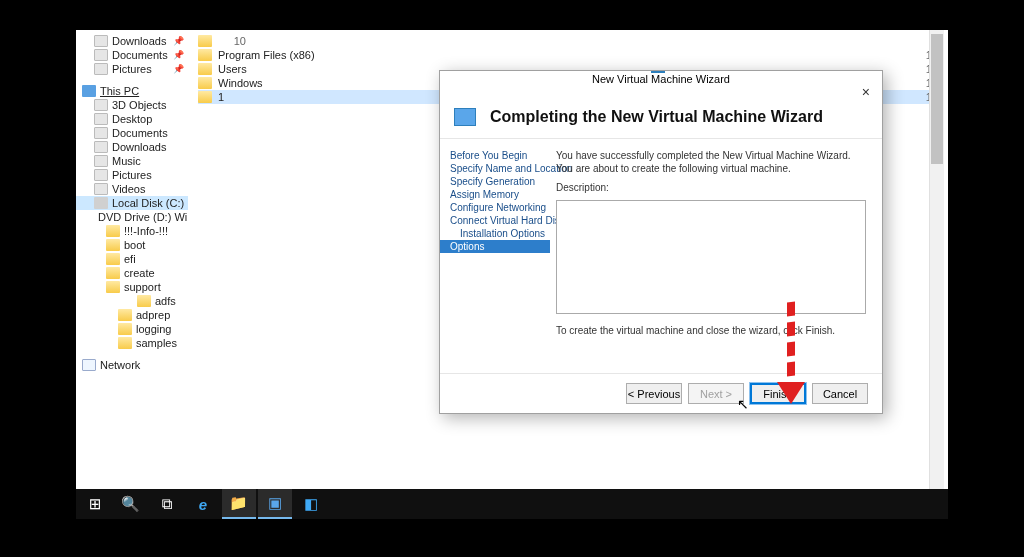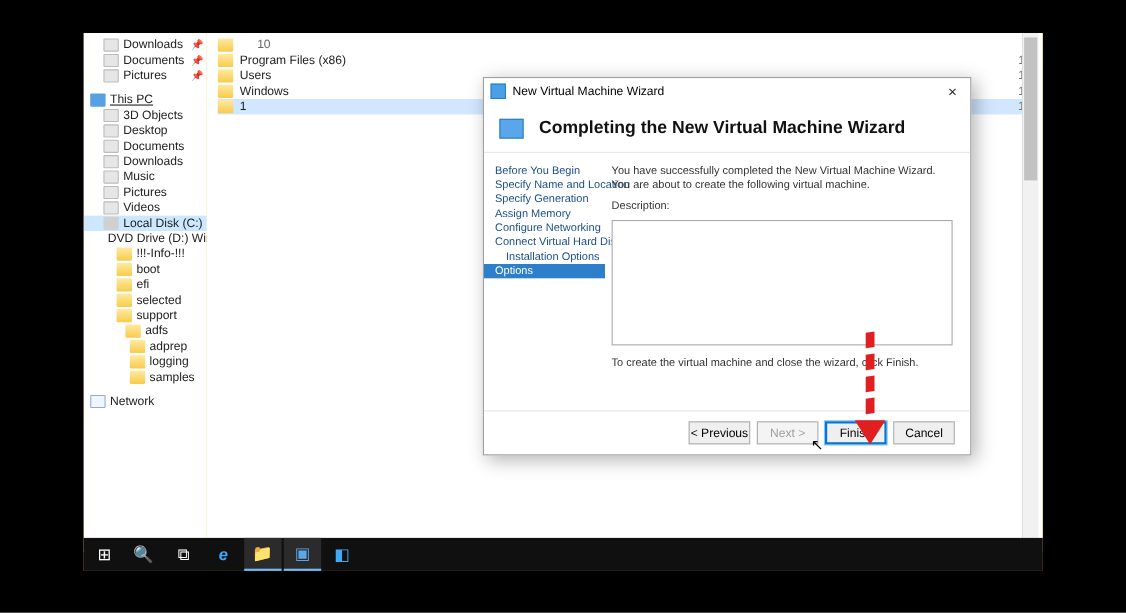--- a/index.html
+++ b/index.html
@@ -24,21 +24,21 @@
   .file-row .ico { width: 14px; height: 12px; margin-right: 6px; display:inline-block; }
   .file-row .name { flex:1; }
   .file-row .date { width: 28px; text-align:right; color:#666; }
   .file-row.sel { background: #d0e7ff; }
   .status-bar { height: 18px; border-top: 1px solid #e0e0e0; font-size: 10.5px; color:#555; display:flex; align-items: center; padding: 0 10px; gap: 16px; }
   .scrollbar-right { position:absolute; right:4px; top:0; bottom:30px; width:15px; background:#f1f1f1; border-left:1px solid #e0e0e0; }
   .scrollbar-thumb { position:absolute; left:1px; right:1px; top:4px; height:130px; background:#c2c2c2; }
 
   
   .wizard { position: absolute; top: 40px; left: 363px; width: 444px; height: 344px; background:#fff; border:1px solid #a0a0a0; box-shadow: 4px 4px 16px rgba(0,0,0,0.3); display:flex; flex-direction:column; }
-  .titlebar { height: 24px; display:flex; align-items:center; padding: 0 6px; font-size: 11px; }
+  .titlebar { height: 24px; display:flex; align-items:center; padding: 0 6px; font-size: 11px; flex-direction: column; }
   .titlebar .ico { width:14px; height:14px; background:#4aa0e8; margin-right:6px; border:1px solid #2d7fbc; }
   .titlebar .close { margin-left:auto; font-size: 14px; line-height:1; padding: 0 6px; color:#333; cursor:pointer; }
   .wiz-header { height: 44px; display:flex; align-items:center; padding-left: 14px; border-bottom:1px solid #e6e6e6; }
   .wiz-header .hicon { width:22px; height:18px; background:#5aa6ea; border:1px solid #2d7fbc; margin-right:14px; }
   .wiz-header h1 { font-size: 16px; font-weight: bold; color:#111; }
   .wiz-body { flex:1; display:flex; }
   .wiz-steps { width:110px; padding: 10px 0 0 10px; font-size: 10px; color:#1a4e8a; }
   .wiz-step { height: 13px; line-height:13px; white-space:nowrap; cursor:default; }
   .wiz-step.indent { padding-left: 10px; }
   .wiz-step.active { background:#2d7ecb; color:#fff; margin-left:-10px; padding-left:10px; width:110px; }
@@ -132,27 +132,27 @@
           <div class="nav-item" style="padding-left: 30px;">
             <span class="ico ico-folder"></span>
             <span>boot</span>
           </div>
           <div class="nav-item" style="padding-left: 30px;">
             <span class="ico ico-folder"></span>
             <span>efi</span>
           </div>
           <div class="nav-item" style="padding-left: 30px;">
             <span class="ico ico-folder"></span>
-            <span>selected</span>
+            <span>create</span>
           </div>
           <div class="nav-item" style="padding-left: 30px;">
             <span class="ico ico-folder"></span>
             <span>support</span>
           </div>
-          <div class="nav-item" style="padding-left: 38px;">
+          <div class="nav-item" style="padding-left: 61px;">
             <span class="ico ico-folder"></span>
             <span>adfs</span>
           </div>
           <div class="nav-item" style="padding-left: 42px;">
             <span class="ico ico-folder"></span>
             <span>adprep</span>
           </div>
           <div class="nav-item" style="padding-left: 42px;">
             <span class="ico ico-folder"></span>
             <span>logging</span>

